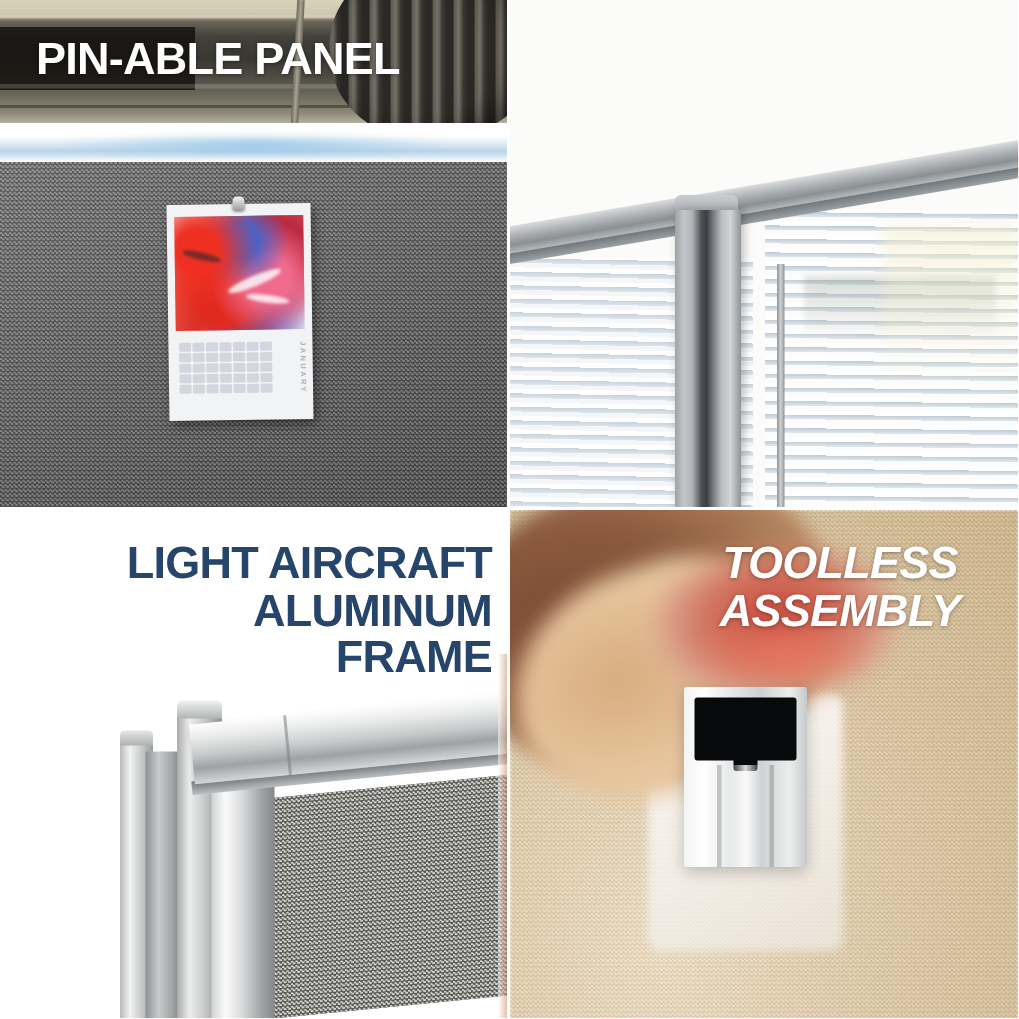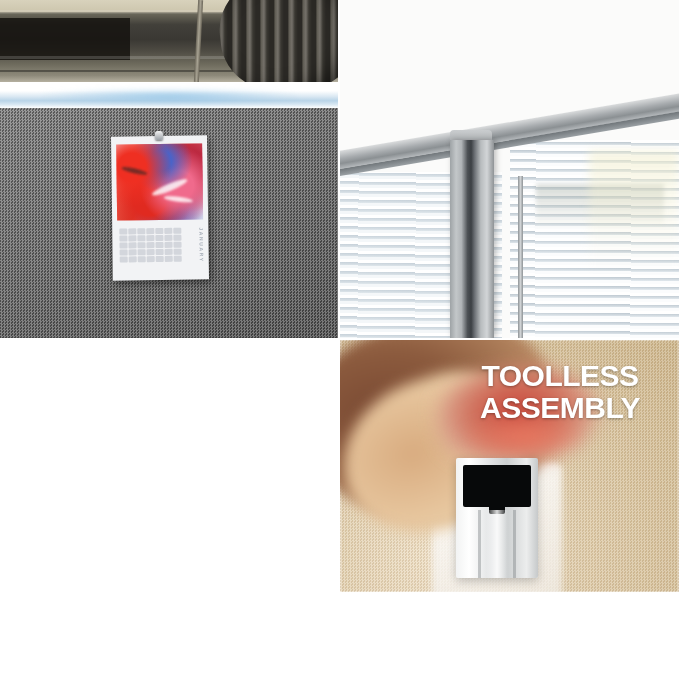--- a/index.html
+++ b/index.html
@@ -19,21 +19,21 @@
     overflow: hidden;
   }
   .quad {
     position: absolute;
     overflow: hidden;
     background: #ffffff;
   }
   #q-tl { left: 0;     top: 0;     width: 338px; height: 338px; }
   #q-tr { left: 340px; top: 0;     width: 339px; height: 338px; }
   #q-bl { left: 0;     top: 340px; width: 338px; height: 339px; }
-  #q-br { left: 340px; top: 340px; width: 339px; height: 252px; }
+  #q-br { left: 340px; top: 340px; width: 339px; height: 339px; font-style: italic; }
 
   
   .caption {
     position: absolute;
     z-index: 40;
     font-weight: bold;
     line-height: 1.05;
     letter-spacing: -0.5px;
     white-space: pre-line;
     pointer-events: none;
@@ -432,36 +432,58 @@
           <i></i>
           <i></i>
           <i></i>
           <i></i>
           <i></i>
           <i></i>
       </div>
       <div class="month">JANUARY</div>
     </div>
 
+    <div class="caption light" id="cap-pinable">PIN-ABLE PANEL</div>
   </div>
 
   <div class="quad" id="q-tr">
     <div class="glasswall">
       <div class="blindsL"></div>
       <div class="blindsR"></div>
       <div class="outside"></div>
       <div class="outside2"></div>
       <div class="mullion"></div>
       <div class="railtop"></div>
       <div class="railtop2"></div>
       <div class="postcap"></div>
       <div class="post"></div>
     </div>
   </div>
 
+  <div class="quad" id="q-bl">
+    <div class="framepic">
+      <div class="fabricfill"></div>
+      <div class="postA">
+        <span class="cap"></span>
+      </div>
+      <div class="postB"></div>
+      <div class="postC">
+        <span class="cap"></span>
+      </div>
+      <div class="stile"></div>
+      <div class="toprail-shadow"></div>
+      <div class="toprail">
+        <span class="seam"></span>
+      </div>
+      <div class="edgeRight"></div>
+    </div>
+    <div class="caption dark" id="cap-frame">LIGHT AIRCRAFT
+ALUMINUM
+FRAME</div>
+  </div>
 
   <div class="quad" id="q-br">
     <div class="toolless">
       <div class="carpet"></div>
       <div class="carpet-tex"></div>
       <div class="basepad"></div>
       <div class="hand"></div>
       <div class="thumb"></div>
       <div class="fingers"></div>
       <div class="fingerglow"></div>

